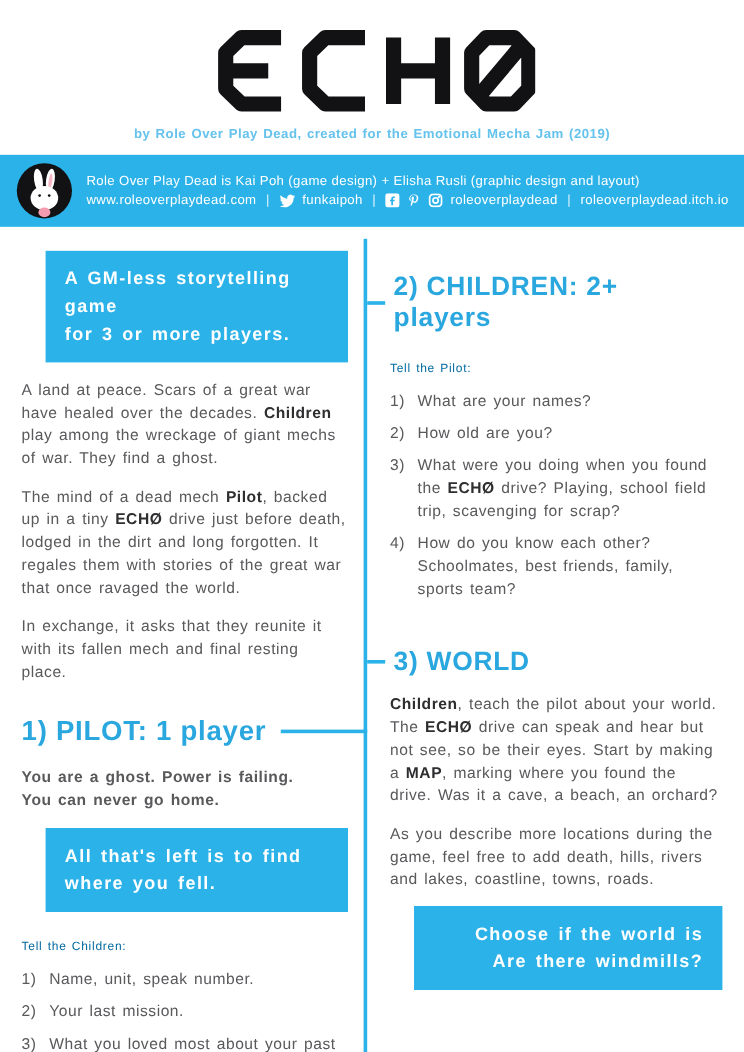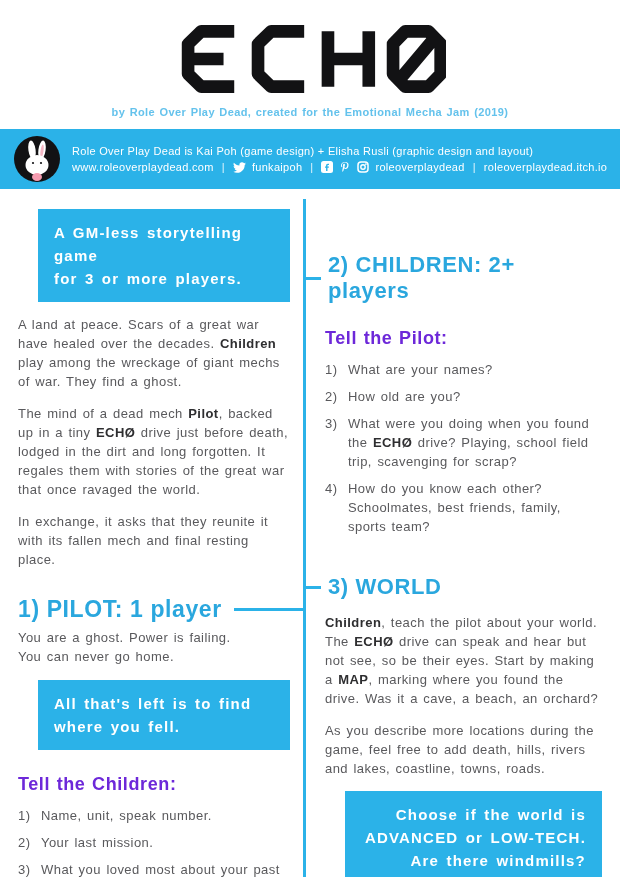--- a/index.html
+++ b/index.html
@@ -47,35 +47,35 @@
   .b{font-weight:bold;color:#2e2e30;}
   
   .h-sec{
     color:#2aa7de;font-weight:bold;letter-spacing:0.6px;
     display:flex;align-items:center;margin:0;
   }
   .h-left{font-size:23px;margin-top:27px;}
   .h-left .rule{flex:1;height:3px;background:#2bb2e8;margin-left:12px;margin-right:-16px;}
   .h-right{font-size:22px;}
   .h-right .dash{width:15px;height:3px;background:#2bb2e8;margin-left:-19px;margin-right:7px;flex-shrink:0;}
-  .h-children{margin-top:53px;}
+  .h-children{margin-top:27px;}
   .h-world{margin-top:38px;}
   
   .tell{
-    font-size:18px;font-weight:bold;color:#6d28d9;letter-spacing:0.6px;word-spacing:1px;
+    font-size:10px;font-weight:normal;color:#0369a1;letter-spacing:0.6px;word-spacing:1px;
     margin-top:24px;
   }
   
   .qlist{margin-top:11px;}
   .qitem{
     display:flex;font-size:13px;line-height:19px;letter-spacing:0.45px;word-spacing:1.4px;
     color:#59595c;margin-bottom:8px;
   }
   .qnum{width:23px;flex-shrink:0;}
-  .ghost-lines{margin-top:5px;}
+  .ghost-lines{margin-top:15px;font-weight:bold;}
   .co-choose{margin-top:13px;text-align:right;}
   .co-fell{margin-top:14px;}
 </style>
 </head>
 <body>
 
 <div class="page">
 
   <div class="masthead">
     <svg class="logo-svg" width="272" height="82" viewBox="0 0 280 84" aria-label="ECHØ">
@@ -221,19 +221,18 @@
       <h2 class="h-sec h-right h-world">
         <span class="dash"></span>
         <span>3) WORLD</span>
       </h2>
 
       <p class="para"><span class="b">Children</span><span>, teach the pilot about your world. The </span><span class="b">ECHØ</span><span> drive can speak and hear but not see, so be their eyes. Start by making a </span><span class="b">MAP</span><span>, marking where you found the drive. Was it a cave, a beach, an orchard?</span></p>
       <p class="para"><span>As you describe more locations during the game, feel free to add death, hills, rivers and lakes, coastline, towns, roads.</span></p>
 
       <div class="callout co-choose">
         <div>Choose if the world is</div>
-        <div>ADVANCED or LOW-TECH.</div>
         <div>Are there windmills?</div>
       </div>
 
     </div>
   </div>
 </div>
 
 </body></html>

